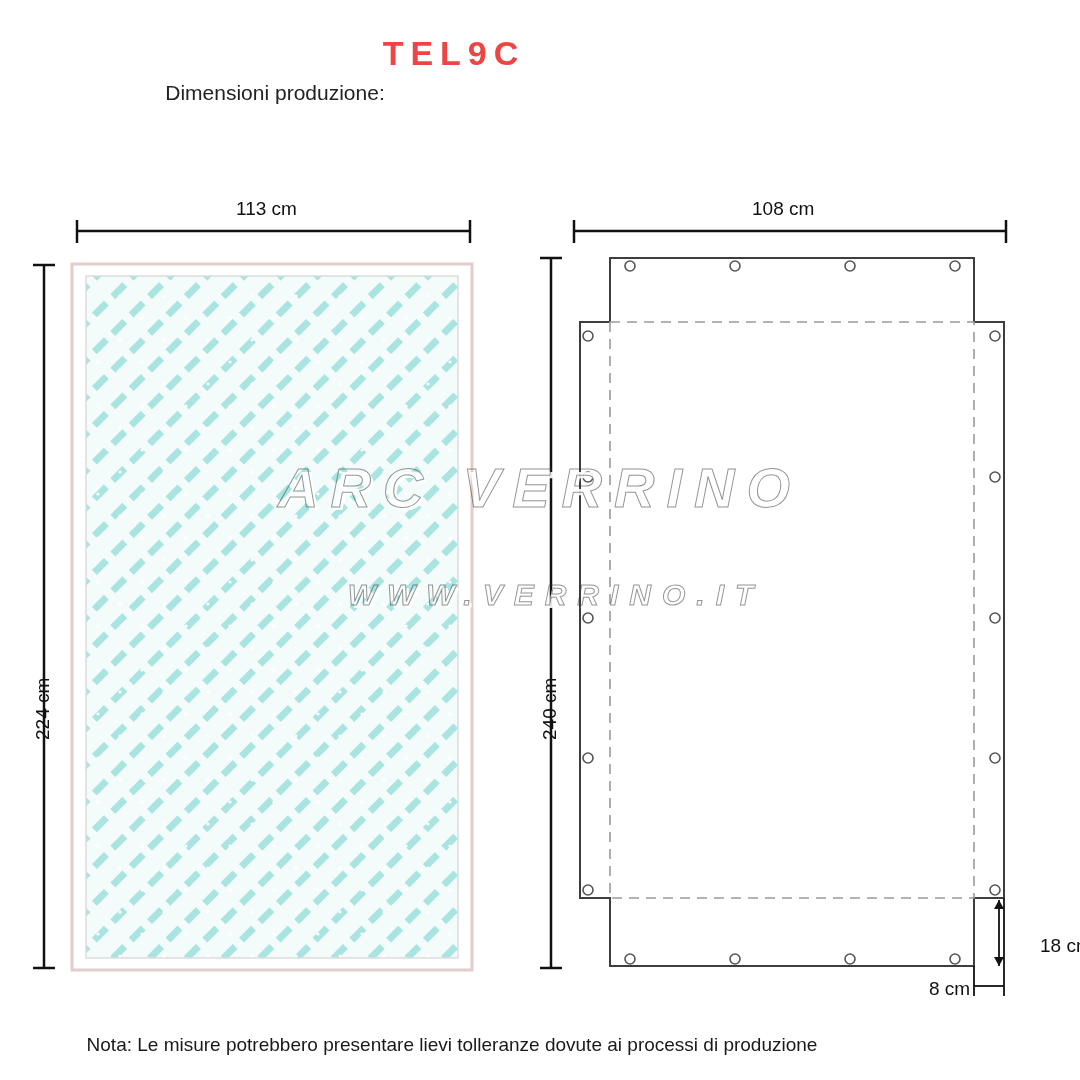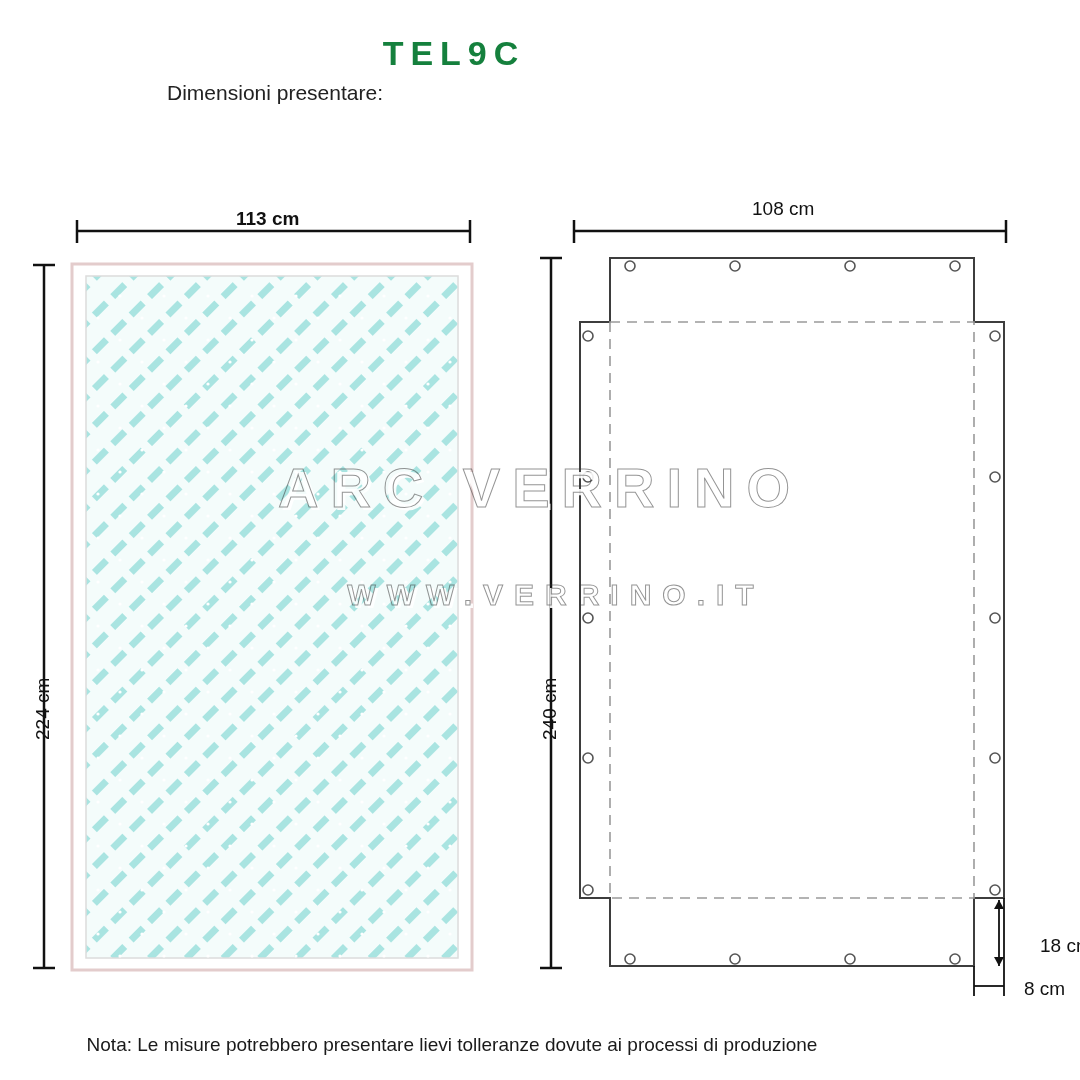--- a/index.html
+++ b/index.html
@@ -23,21 +23,21 @@
   
   .title {
     position: absolute;
     top: 34px;
     left: 0;
     width: 908px;
     text-align: center;
     font-size: 34px;
     font-weight: bold;
     letter-spacing: 7px;
-    color: #15803d;
+    color: #ef4444;
   }
   .subhead {
     position: absolute;
     top: 78px;
     width: 470px;
     text-align: center;
     font-size: 21px;
     line-height: 30px;
     color: #222;
   }
@@ -72,20 +72,21 @@
   .watermark {
     position: absolute;
     left: 0;
     width: 1080px;
     text-align: center;
     color: rgba(255,255,255,0.0);
     -webkit-text-stroke: 1px rgba(60,60,60,0.55);
     text-shadow: 3px 3px 0 rgba(255,255,255,0.9);
     pointer-events: none;
     user-select: none;
+    font-style: italic;
   }
   .watermark.wm1 {
     top: 455px;
     font-size: 56px;
     letter-spacing: 12px;
     font-weight: 700;
   }
   .watermark.wm2 {
     top: 578px;
     font-size: 30px;
@@ -101,21 +102,21 @@
   }
 </style>
 </head>
 <body>
 
 <div class="page">
 
   <div class="title">TEL9C</div>
 
   <div class="subhead left">
-    <span>Dimensioni presentare:</span>
+    <span>Dimensioni produzione:</span>
   </div>
 
 
   <svg class="svg-layer" width="1080" height="1080" viewBox="0 0 1080 1080">
     <defs>
       <pattern id="hatch" width="26" height="26" patternUnits="userSpaceOnUse" patternTransform="rotate(-45)">
         <rect width="26" height="26" fill="#f4fcfb"></rect>
         <rect x="0" y="0" width="17" height="7" fill="#a9e4e1"></rect>
       </pattern>
       <pattern id="dots" width="44" height="44" patternUnits="userSpaceOnUse">
@@ -207,26 +208,26 @@
       </g>
 
       <g stroke="#111" stroke-width="1.8" fill="none">
         <line x1="974" y1="986" x2="1004" y2="986"></line>
         <line x1="974" y1="966" x2="974" y2="996"></line>
         <line x1="1004" y1="898" x2="1004" y2="996"></line>
       </g>
     </g>
   </svg>
 
-  <div class="dimlabel" style="left:236px; top:208px;font-weight:bold;">113 cm</div>
+  <div class="dimlabel" style="left:236px; top:198px;">113 cm</div>
   <div class="dimlabel vert" style="left:32px; top:740px;">224 cm</div>
 
   <div class="dimlabel" style="left:752px; top:198px;">108 cm</div>
   <div class="dimlabel vert" style="left:539px; top:740px;">240 cm</div>
 
   <div class="dimlabel" style="left:1040px; top:935px;">18 cm</div>
-  <div class="dimlabel" style="left:1024px; top:978px;text-align:right;">8 cm</div>
+  <div class="dimlabel" style="left:929px; top:978px;text-align:right;">8 cm</div>
 
   <div class="watermark wm1">ARC VERRINO</div>
   <div class="watermark wm2">WWW.VERRINO.IT</div>
 
   <div class="note">Nota: Le misure potrebbero presentare lievi tolleranze dovute ai processi di produzione</div>
 </div>
 
 </body></html>

